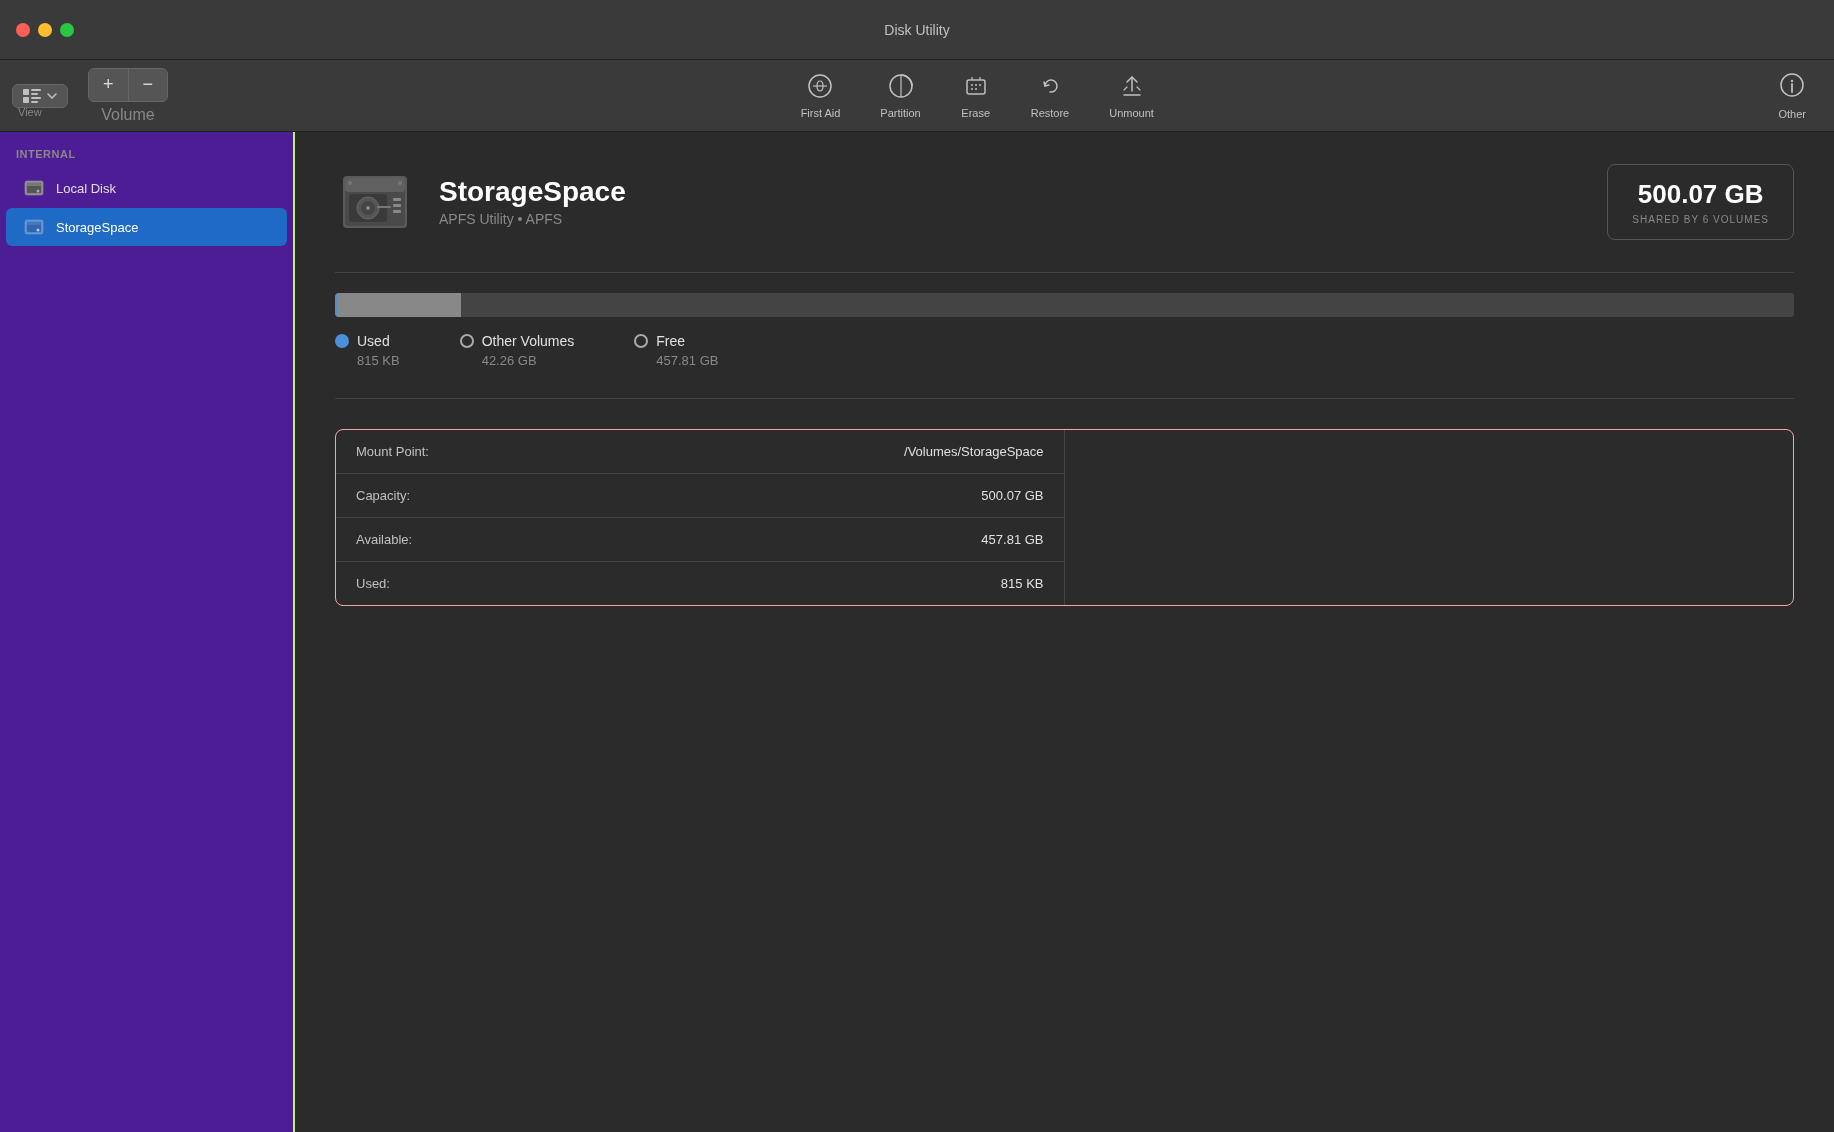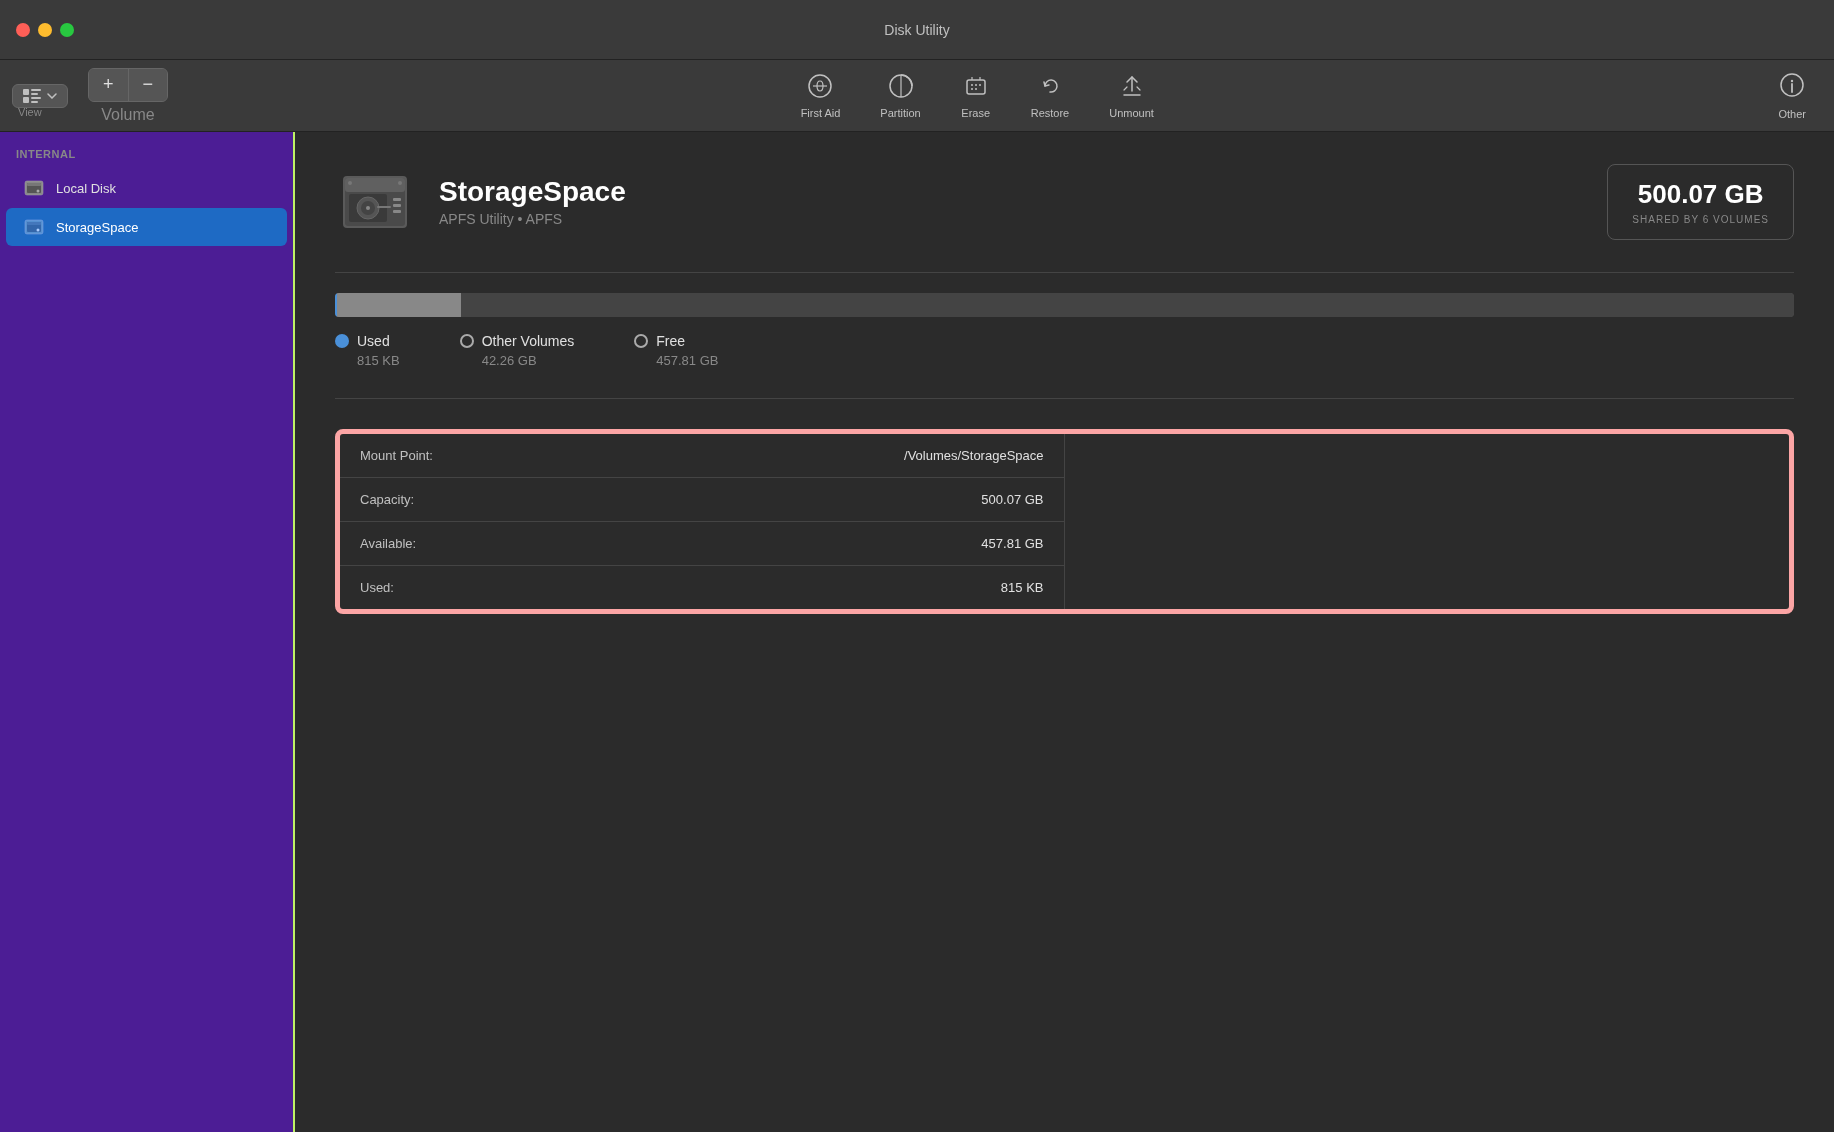--- a/index.html
+++ b/index.html
@@ -277,21 +277,21 @@
       font-weight: 500;
     }
     .legend-value {
       font-size: 13px;
       color: #888;
       padding-left: 22px;
     }
 
     
     .info-table {
-      border: 5px solid #fca5a5;
+      border: 1px solid #fca5a5;
       border-radius: 8px;
       overflow: hidden;
       margin-top: 30px;
       display: grid;
       grid-template-columns: 1fr 1fr;
     }
     .info-col {
       display: flex;
       flex-direction: column;
     }

